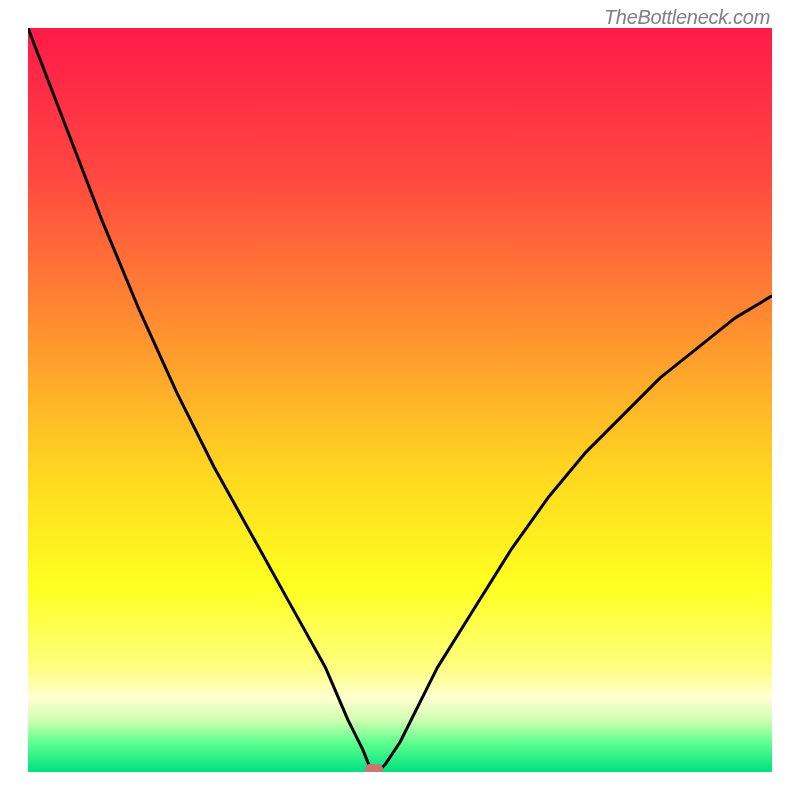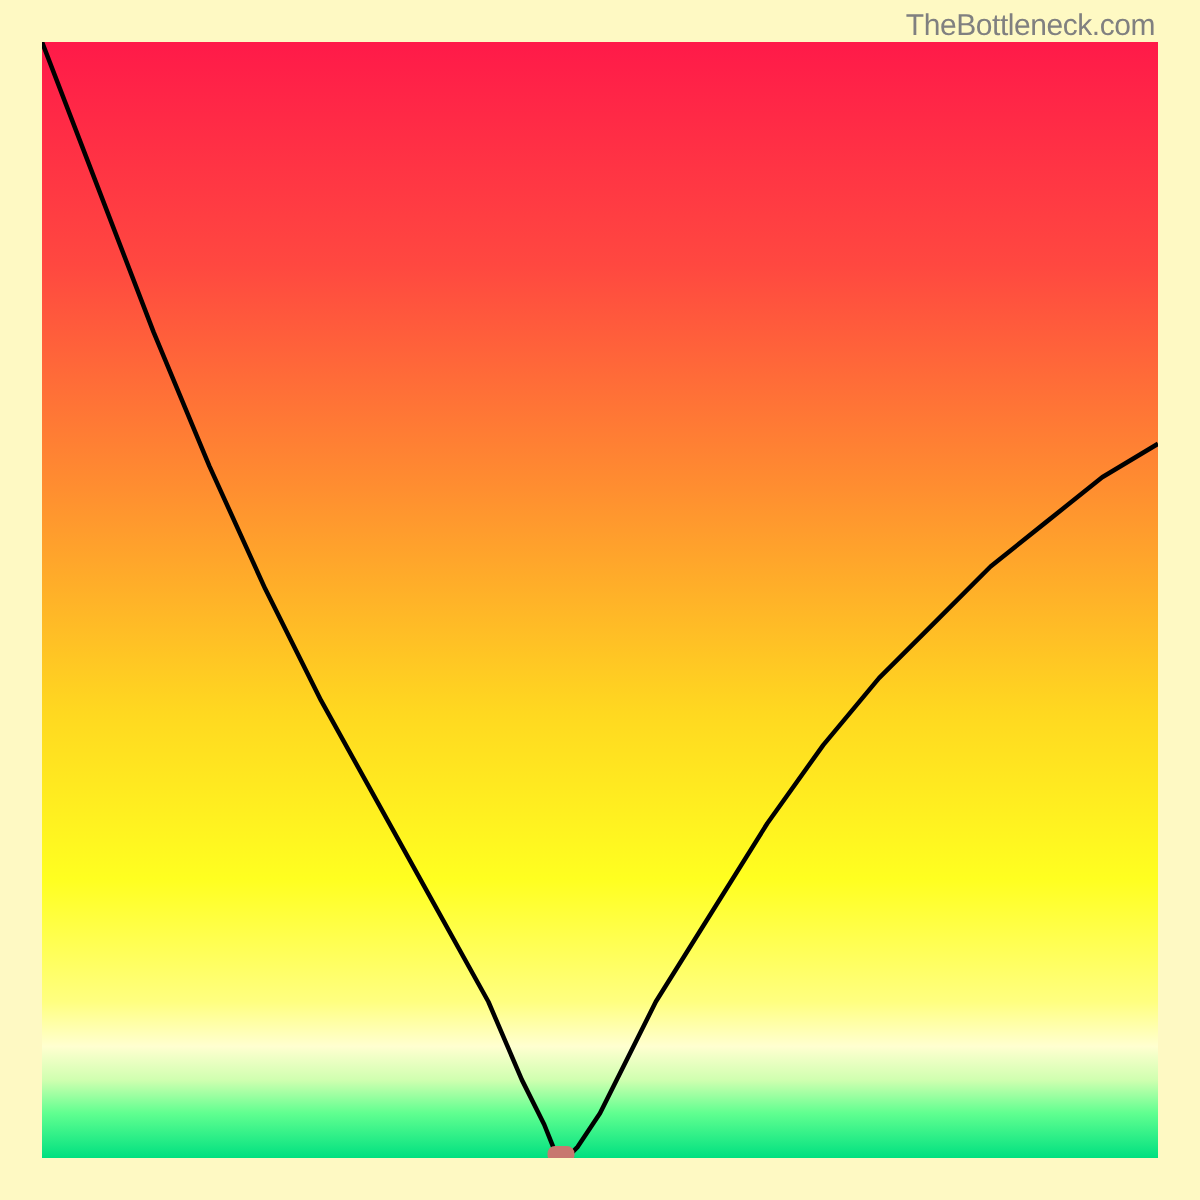--- a/index.html
+++ b/index.html
@@ -7,21 +7,22 @@
     padding: 0;
     background: #000;
     width: 800px;
     height: 800px;
     overflow: hidden;
   }
   .chart-container {
     position: relative;
     width: 800px;
     height: 800px;
-    background: #fef9c3;
+    background: #ffffff;
+    font-style: italic;
   }
   .plot-area {
     position: absolute;
     left: 28px;
     top: 28px;
     width: 744px;
     height: 744px;
     overflow: hidden;
   }
   .gradient-bg {

